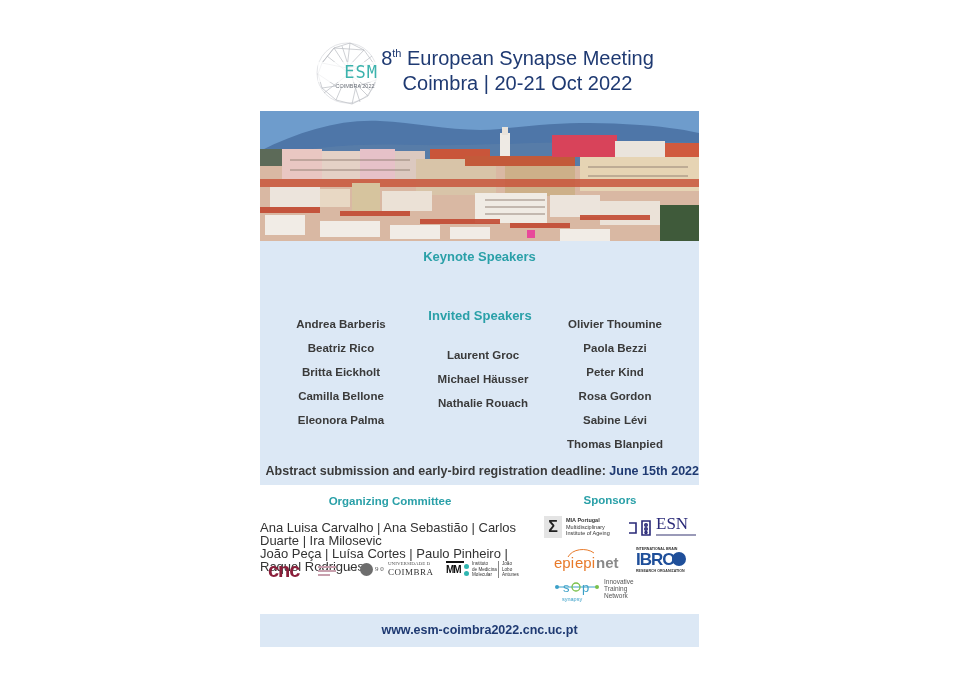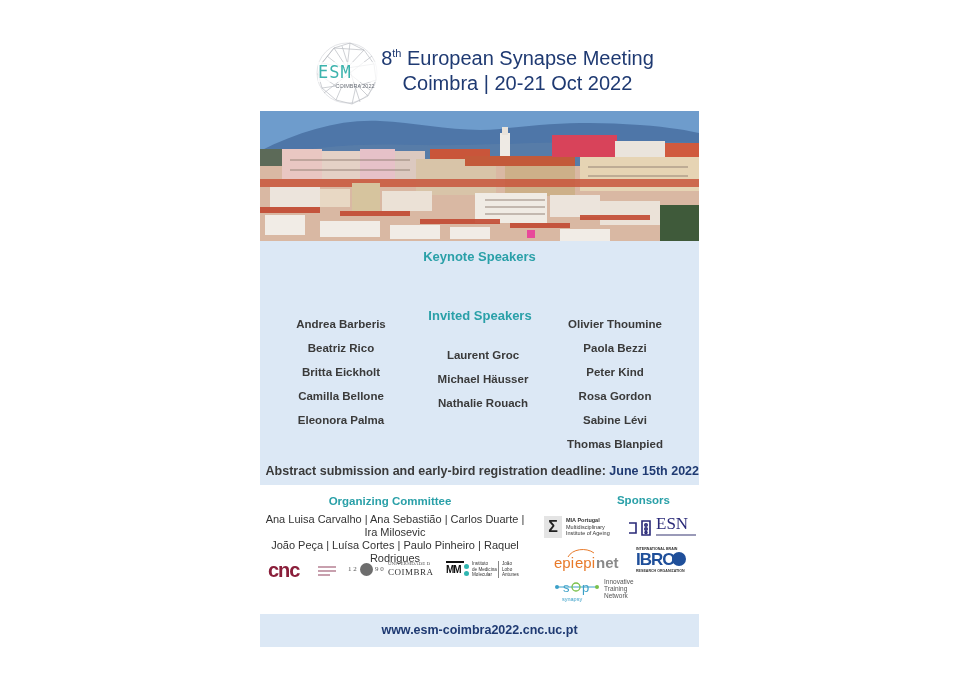--- a/index.html
+++ b/index.html
@@ -112,26 +112,25 @@
     }
     .deadline .date { color: #1f3a72; }
 
     .lower {
       position: absolute;
       left: 0; top: 380px;
       width: 439px; height: 123px;
       background: #ffffff;
     }
     .org-title { left: 40px; width: 180px; top: 4px; font-size: 11.5px; }
-    .spons-title { left: 290px; width: 120px; top: 3px; font-size: 11.5px; text-align: right; }
+    .spons-title { left: 290px; width: 120px; top: 3px; font-size: 11.5px; }
     .org-names {
       position: absolute;
-      left: 0; width: 270px; top: 22px;
-      text-align: center;
-      font-size: 11px;
+      left: 0; width: 270px; top: 30px;
+      font-size: 13px;
       line-height: 13px;
       color: #333;
     }
     .org-logos {
       position: absolute;
       left: 8px; top: 69px;
       width: 260px; height: 24px;
     }
     .sponsors {
       position: absolute;
@@ -171,21 +170,21 @@
         <line x1="40" y1="66" x2="44" y2="48"></line>
           <line x1="56" y1="58" x2="46" y2="48"></line>
         <line x1="10" y1="50" x2="24" y2="48"></line>
           <line x1="22" y1="10" x2="10" y2="25"></line>
         <line x1="22" y1="10" x2="52" y2="12"></line>
           <line x1="15" y1="18" x2="58" y2="52"></line>
         <line x1="12" y1="55" x2="60" y2="18"></line>
           <line x1="30" y1="8" x2="48" y2="64"></line>
       </g>
     </svg>
-    <div style="position:absolute;left:6px;top:24px;width:60px;text-align:left;color:#3cb3ad;font-size:17px;letter-spacing:1px;font-family:'DejaVu Sans Mono',monospace;background:rgba(255,255,255,0.75);">ESM</div>
+    <div style="position:absolute;left:6px;top:24px;width:60px;text-align:right;color:#3cb3ad;font-size:17px;letter-spacing:1px;font-family:'DejaVu Sans Mono',monospace;background:rgba(255,255,255,0.75);">ESM</div>
     <div style="position:absolute;left:18px;top:45px;width:50px;text-align:center;color:#6a6f78;font-size:5.5px;">COIMBRA 2022</div>
   </div>
   <div class="title-block">
     <div>
       <span>8</span><sup>th</sup>
       <span>European Synapse Meeting</span>
     </div>
     <div>Coimbra | 20-21 Oct 2022</div>
   </div>
 </div>

